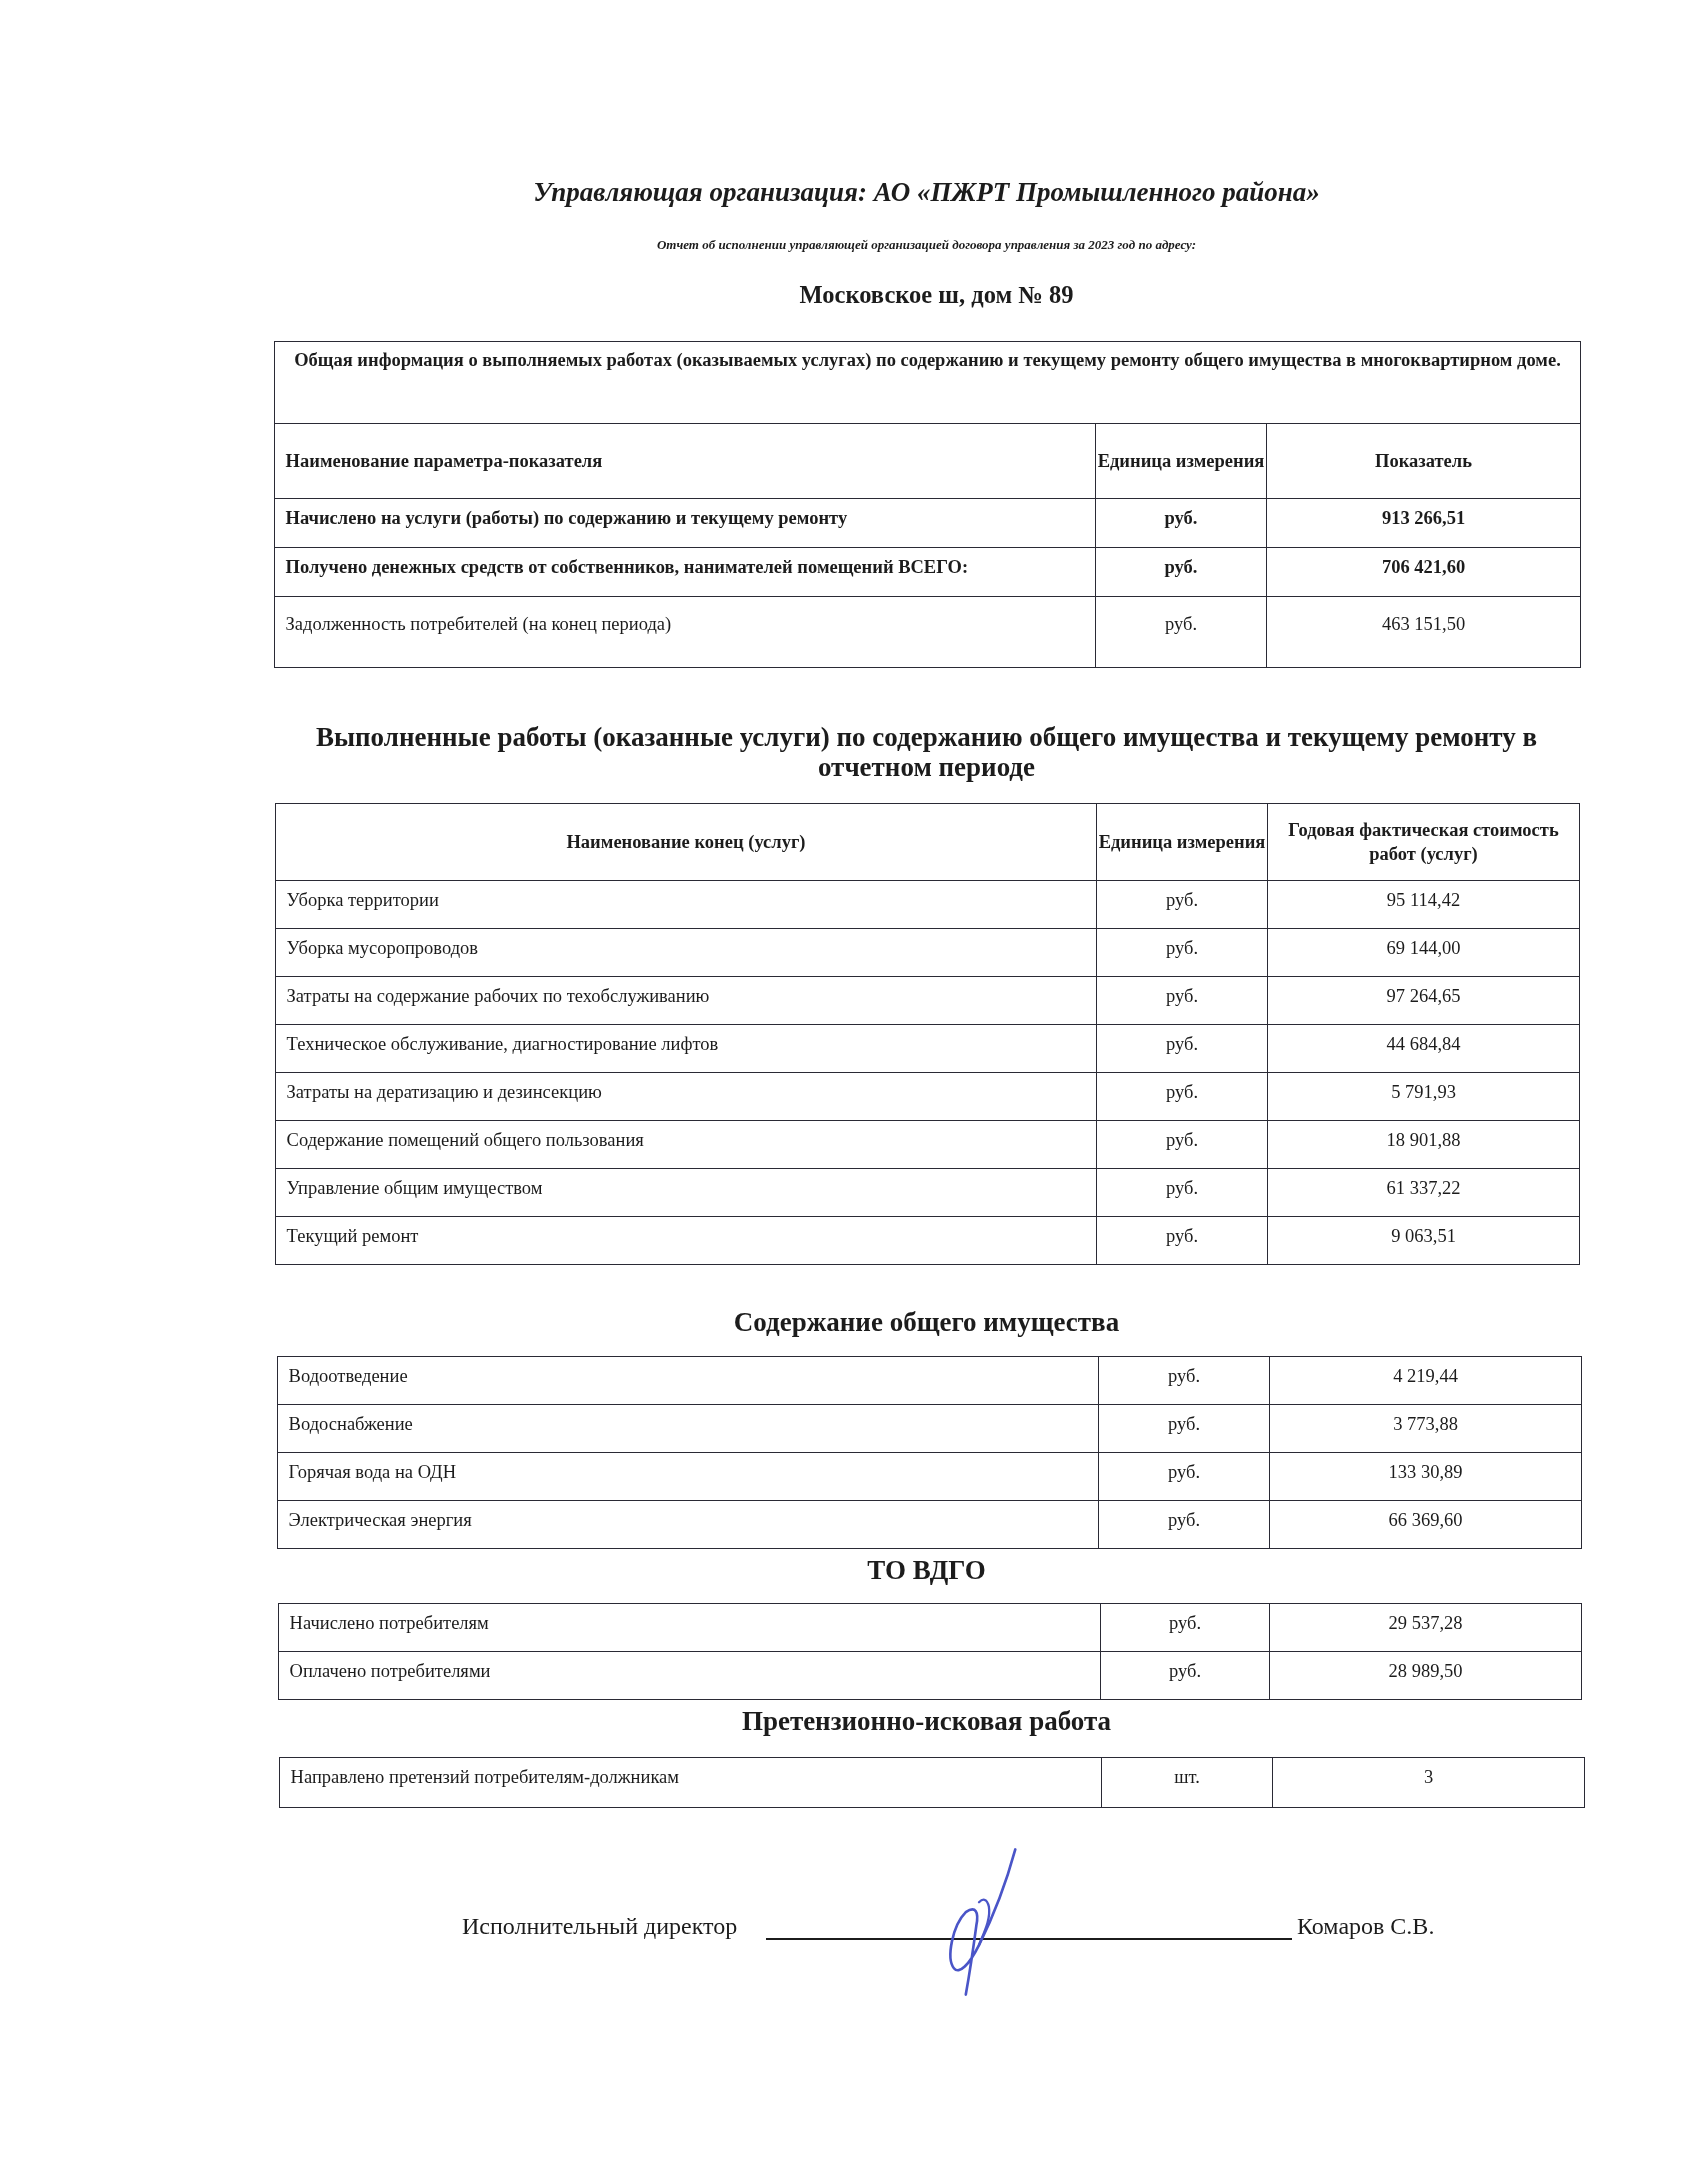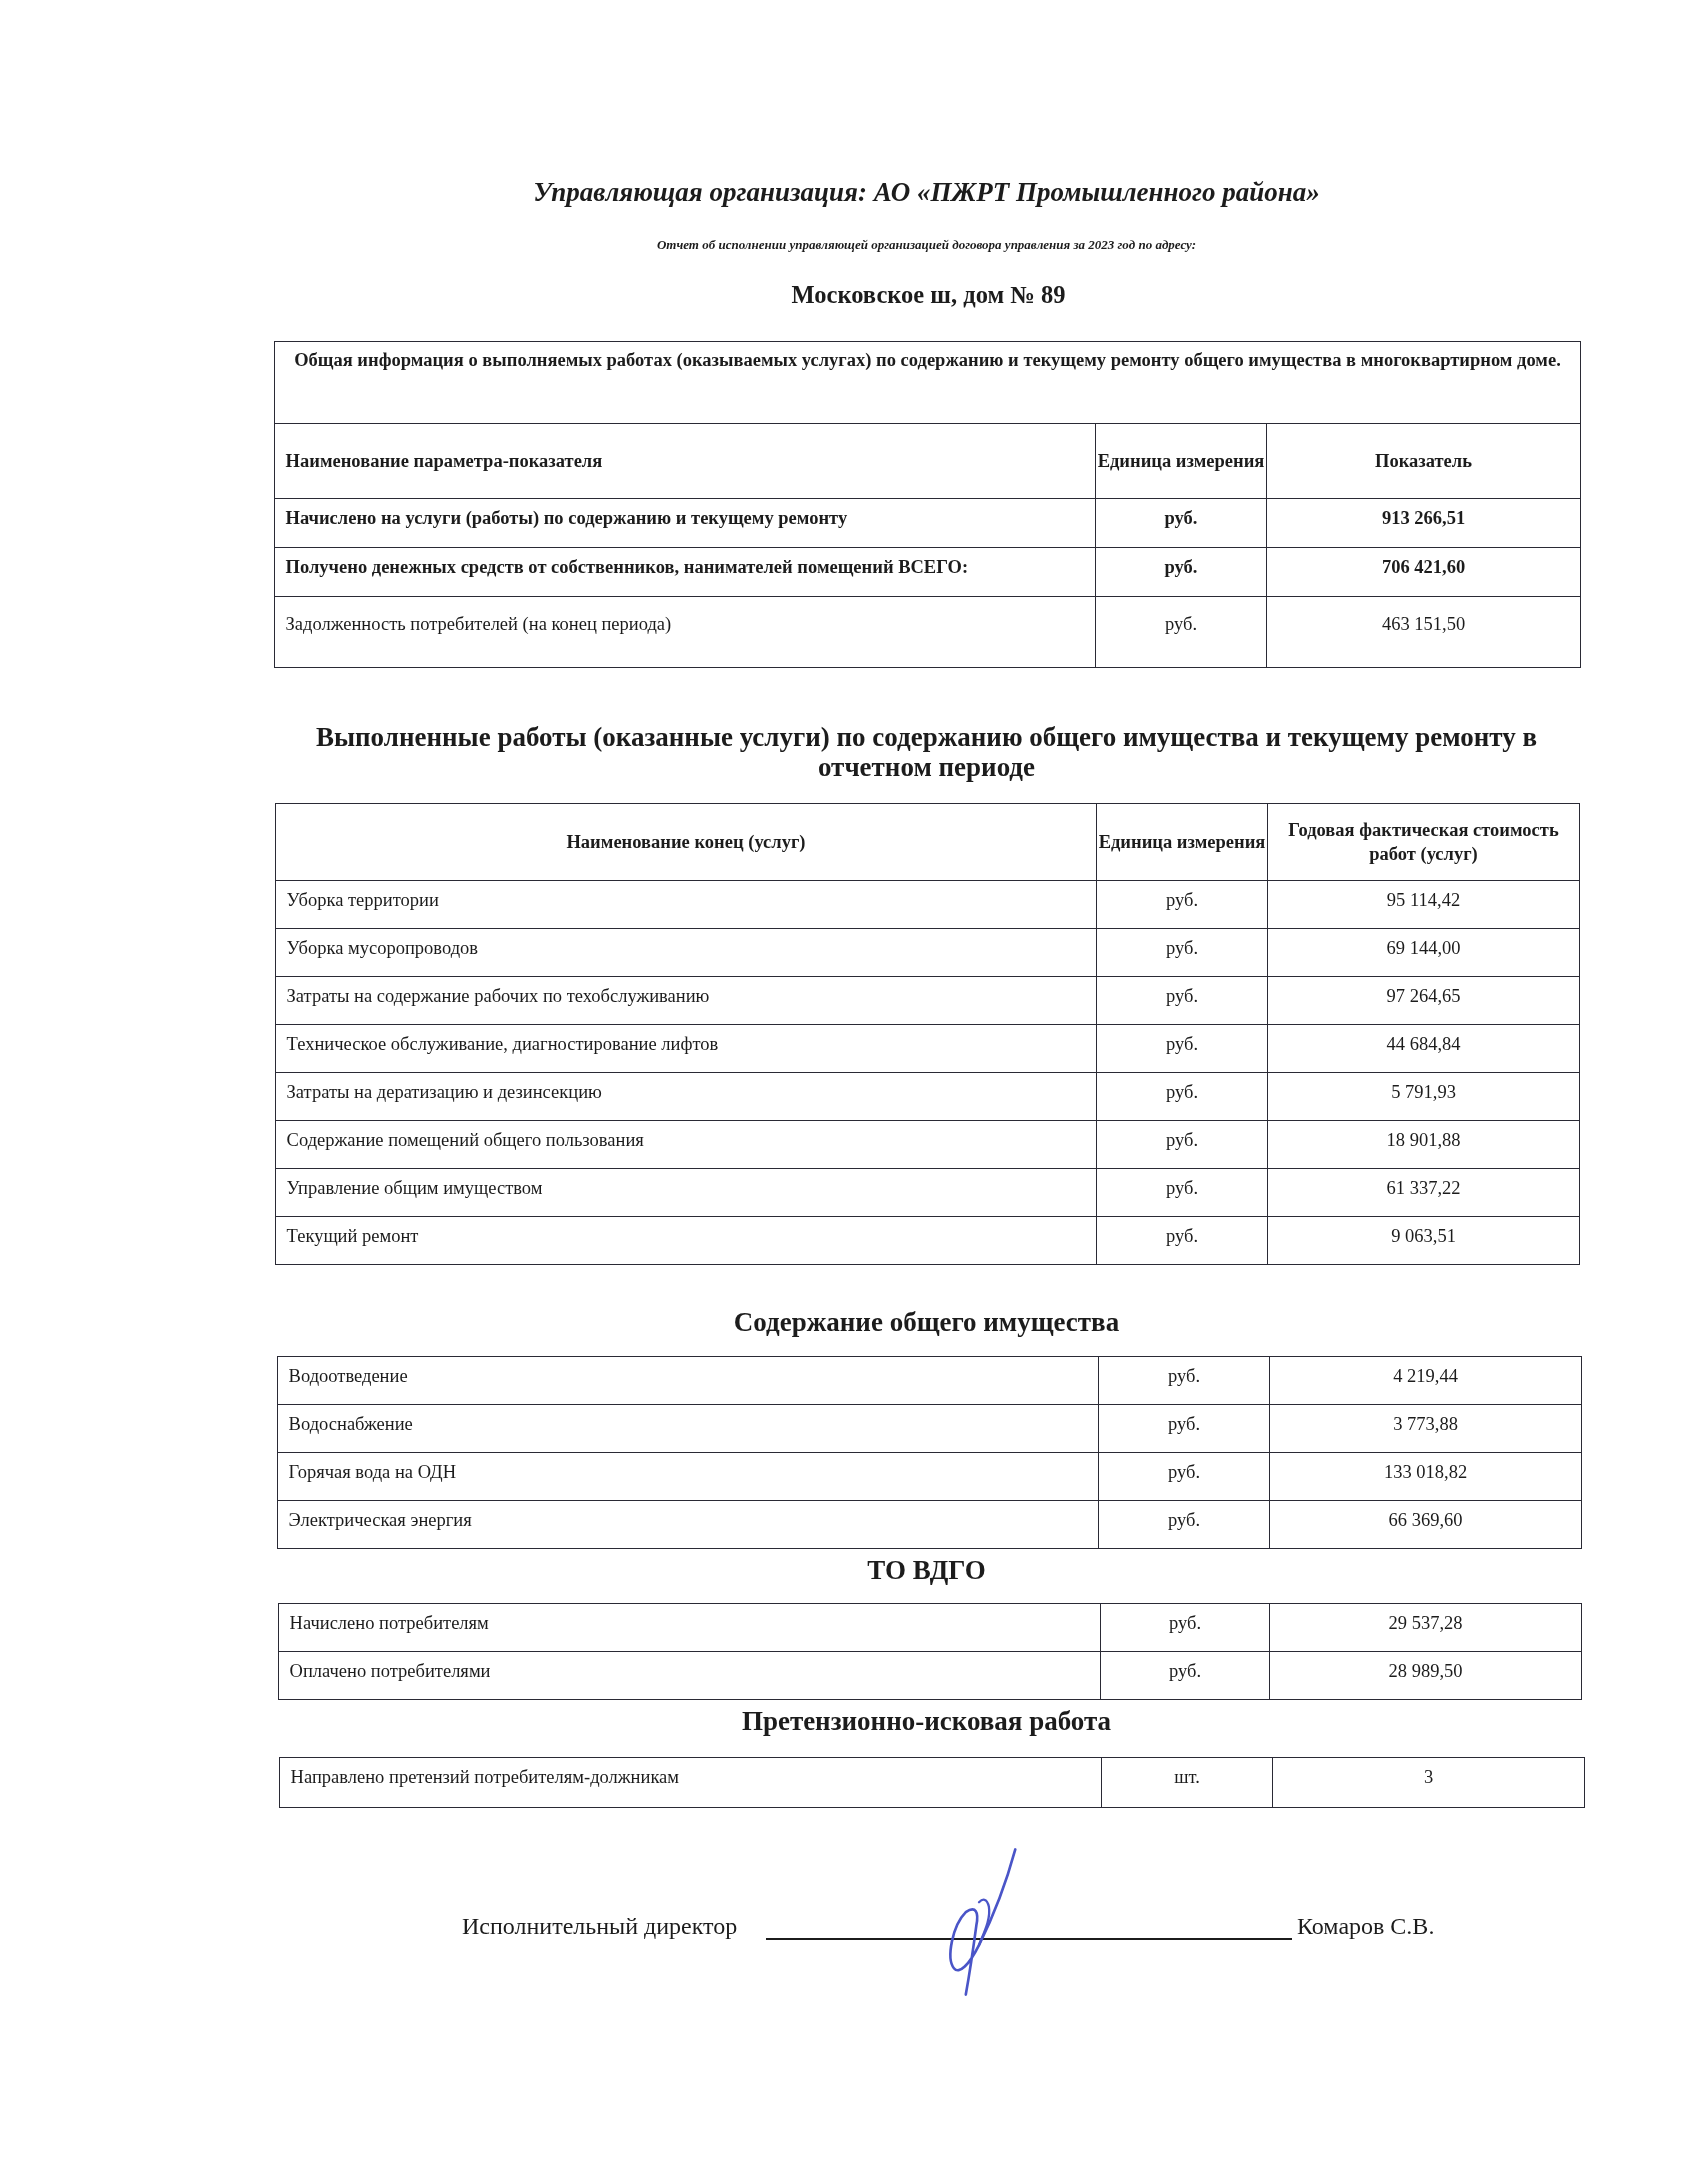--- a/index.html
+++ b/index.html
@@ -2,21 +2,21 @@
 <html style="font-size:10.6px"><head>
 <meta charset="utf-8">
 <style>
   html, body { margin: 0; padding: 0; background: #ffffff; }
   body { width: 1687px; height: 2183px; position: relative; overflow: hidden;
          font-family: "Liberation Serif", "DejaVu Serif", serif; color: #1c1c1c; }
   .abs { position: absolute; }
   .center { text-align: center; }
   .title { left: 274px; width: 1305px; top: 177px; font-size: 27px; font-weight: bold; font-style: italic; }
   .subtitle { left: 274px; width: 1305px; top: 237px; font-size: 13px; font-weight: bold; font-style: italic; }
-  .address { left: 276px; width: 1305px; top: 281px; font-size: 24.5px; font-weight: bold; }
+  .address { left: 284px; width: 1305px; top: 281px; font-size: 24.5px; font-weight: bold; }
   .section-heading { left: 274px; width: 1305px; font-size: 27px; font-weight: bold; line-height: 30px; }
 
   table.rep { position: absolute; border-collapse: collapse; table-layout: fixed; }
   table.rep td { border: 1.7px solid #2a2a35; vertical-align: top; font-size: 18.5px; padding: 0; }
   td.name { padding: 9.3px 0 0 10.6px !important; }
   td.unit { text-align: center; padding-top: 9.3px !important; }
   td.val { text-align: center; padding-top: 9.3px !important; }
   td.hdr { font-weight: bold; vertical-align: middle !important; text-align: center; font-size: 18.5px; line-height: 24px; }
   td.hdr.left { text-align: left; padding-left: 10.6px !important; }
   td.cap { font-weight: bold; text-align: center; font-size: 20.5px; line-height: 30px; padding-top: 2.6px !important; vertical-align: top; }
@@ -140,21 +140,21 @@
     <td class="val">4 219,44</td>
   </tr>
   <tr style="height:48px">
     <td class="name">Водоснабжение</td>
     <td class="unit">руб.</td>
     <td class="val">3 773,88</td>
   </tr>
   <tr style="height:48px">
     <td class="name">Горячая вода на ОДН</td>
     <td class="unit">руб.</td>
-    <td class="val">133 018,82</td>
+    <td class="val">133 30,89</td>
   </tr>
   <tr style="height:48px">
     <td class="name">Электрическая энергия</td>
     <td class="unit">руб.</td>
     <td class="val">66 369,60</td>
   </tr>
 </tbody>
   </table>
 
 <div class="abs center section-heading" style="top:1555px;">ТО ВДГО</div>

